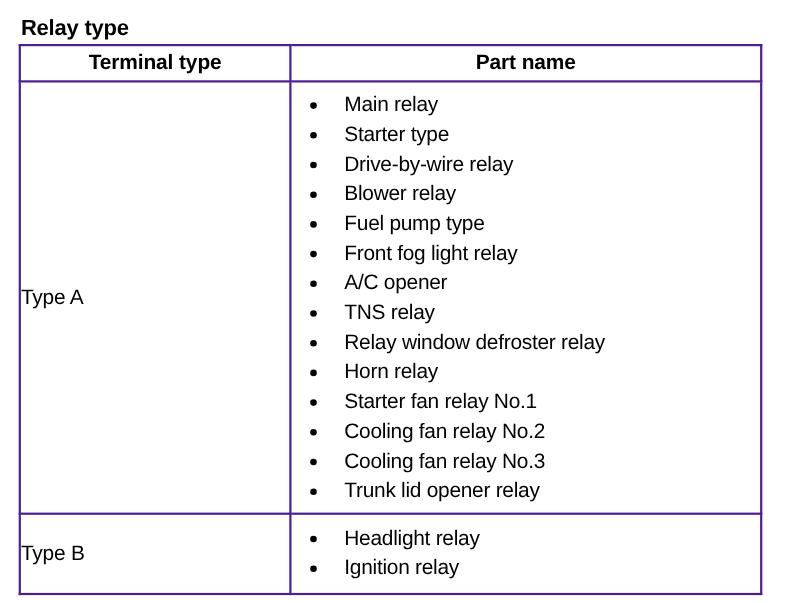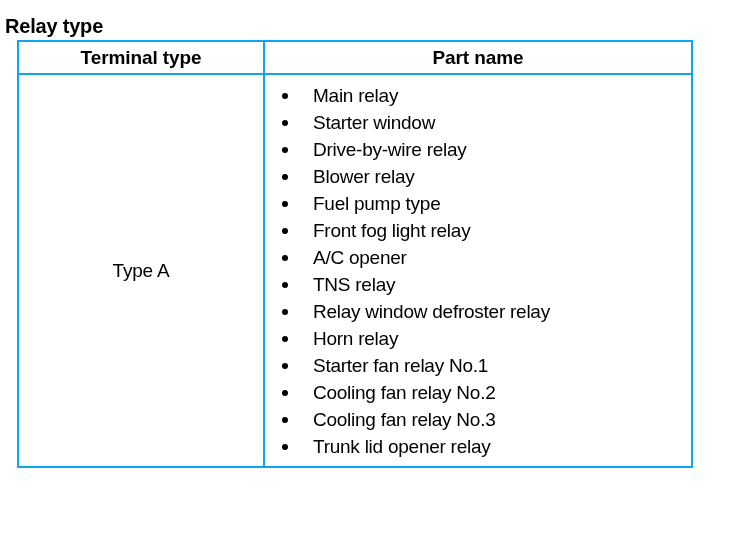--- a/index.html
+++ b/index.html
@@ -12,21 +12,21 @@
     height: 548px;
     background: #ffffff;
     font-family: "Liberation Sans", sans-serif;
     color: #000000;
     overflow: hidden;
     position: relative;
   }
 
   .page-title {
     position: absolute;
-    left: 5px;
+    left: 19px;
     top: 1px;
     font-size: 20px;
     font-weight: bold;
     letter-spacing: -0.2px;
     line-height: 24px;
     white-space: nowrap;
   }
 
   .relay-table {
     position: absolute;
@@ -36,37 +36,36 @@
     border-collapse: collapse;
     table-layout: fixed;
     background: #ffffff;
   }
 
   .relay-table col.col-terminal { width: 246px; }
   .relay-table col.col-part { width: 428px; }
 
   .relay-table th,
   .relay-table td {
-    border: 2px solid #0ea5e9;
+    border: 2px solid #4c1d95;
     padding: 0;
     vertical-align: middle;
     background: #ffffff;
   }
 
   .relay-table thead th {
     height: 31px;
     text-align: center;
     font-size: 19px;
     font-weight: bold;
     letter-spacing: -0.1px;
     line-height: 22px;
   }
 
   .terminal-cell {
-    text-align: center;
     font-size: 19px;
     font-weight: normal;
     letter-spacing: -0.2px;
   }
 
   .part-cell {
     padding: 0;
     margin-left: 21px;
   }
 
@@ -118,32 +117,41 @@
       <th>Part name</th>
     </tr>
   </thead>
   <tbody>
 
     <tr class="row-type-a">
       <td class="terminal-cell">Type A</td>
       <td class="part-cell">
         <ul class="part-list">
           <li><span class="bullet"></span><span>Main relay</span></li>
-          <li><span class="bullet"></span><span>Starter window</span></li>
+          <li><span class="bullet"></span><span>Starter type</span></li>
           <li><span class="bullet"></span><span>Drive-by-wire relay</span></li>
           <li><span class="bullet"></span><span>Blower relay</span></li>
           <li><span class="bullet"></span><span>Fuel pump type</span></li>
           <li><span class="bullet"></span><span>Front fog light relay</span></li>
           <li><span class="bullet"></span><span>A/C opener</span></li>
           <li><span class="bullet"></span><span>TNS relay</span></li>
           <li><span class="bullet"></span><span>Relay window defroster relay</span></li>
           <li><span class="bullet"></span><span>Horn relay</span></li>
           <li><span class="bullet"></span><span>Starter fan relay No.1</span></li>
           <li><span class="bullet"></span><span>Cooling fan relay No.2</span></li>
           <li><span class="bullet"></span><span>Cooling fan relay No.3</span></li>
           <li><span class="bullet"></span><span>Trunk lid opener relay</span></li>
         </ul>
       </td>
     </tr>
 
+    <tr class="row-type-b">
+      <td class="terminal-cell">Type B</td>
+      <td class="part-cell">
+        <ul class="part-list">
+          <li><span class="bullet"></span><span>Headlight relay</span></li>
+          <li><span class="bullet"></span><span>Ignition relay</span></li>
+        </ul>
+      </td>
+    </tr>
 
   </tbody>
 </table>
 
 </body></html>

